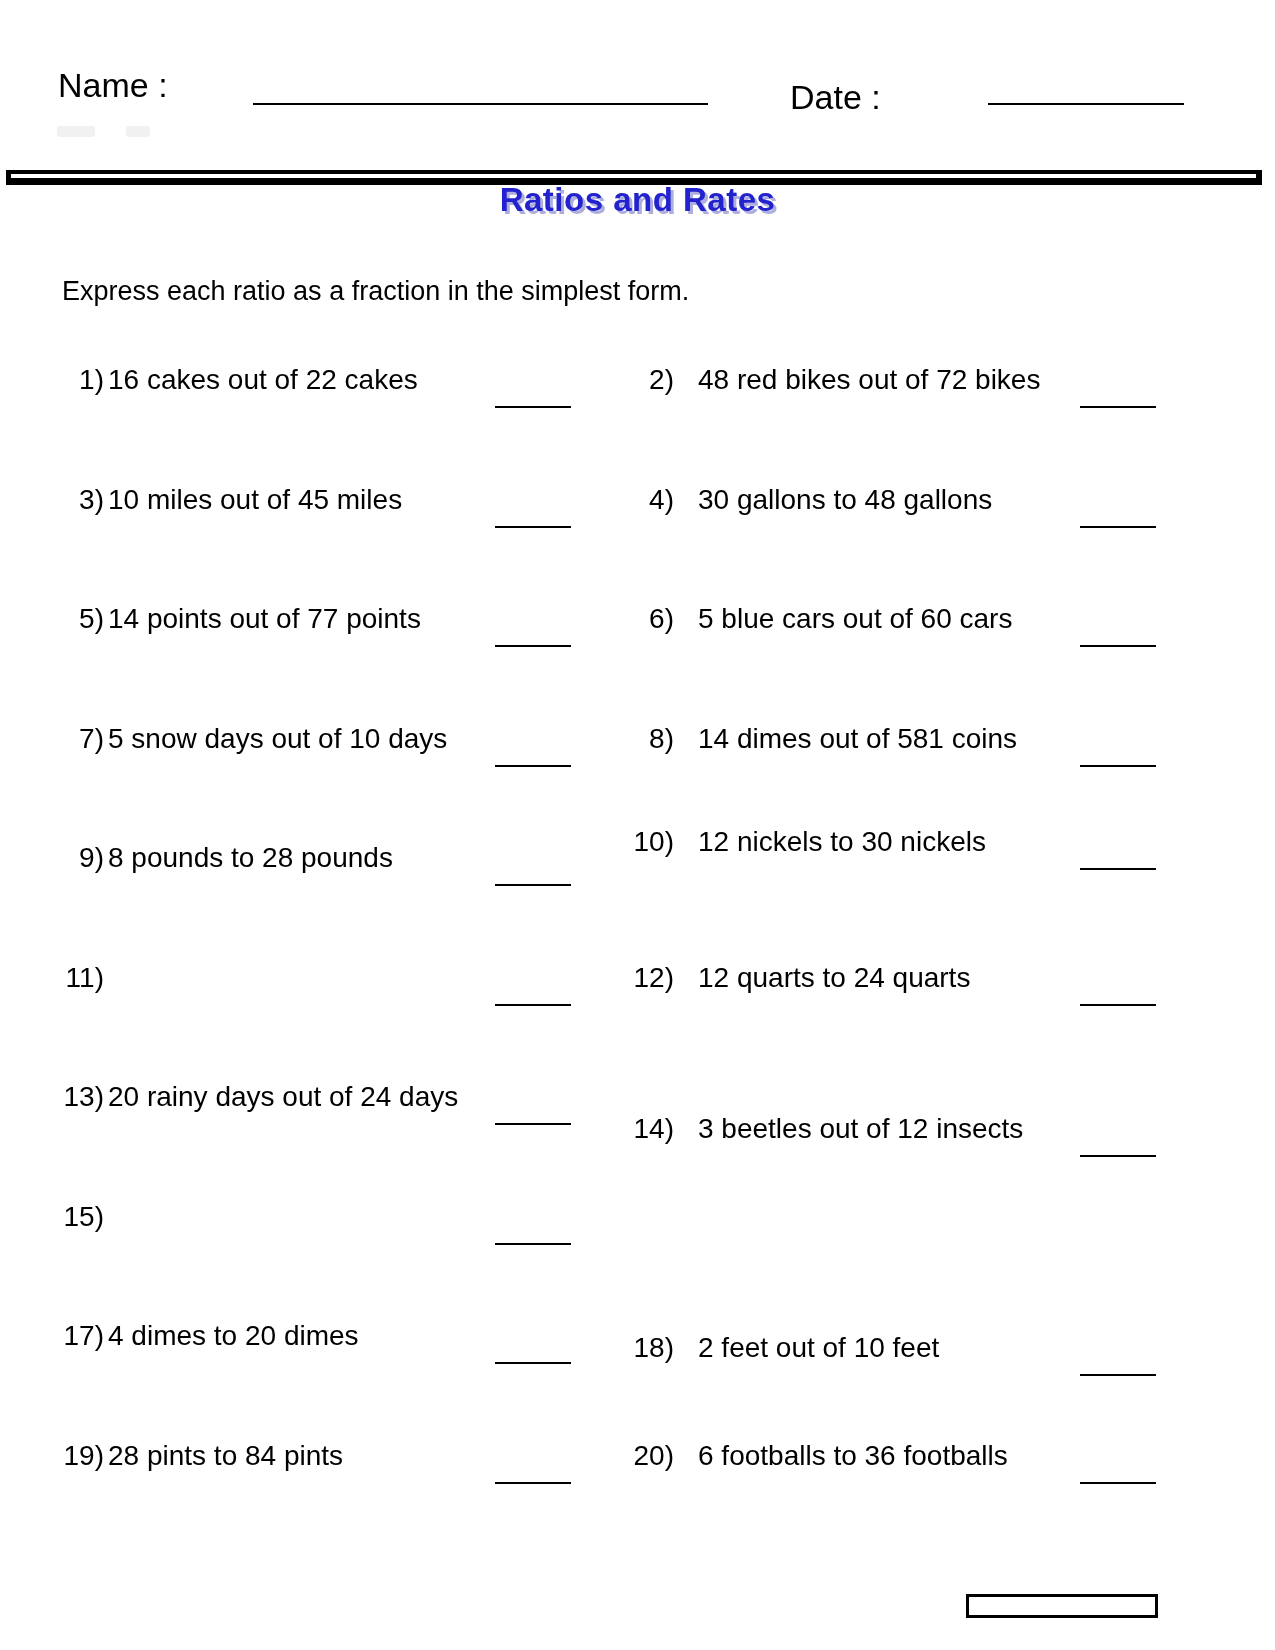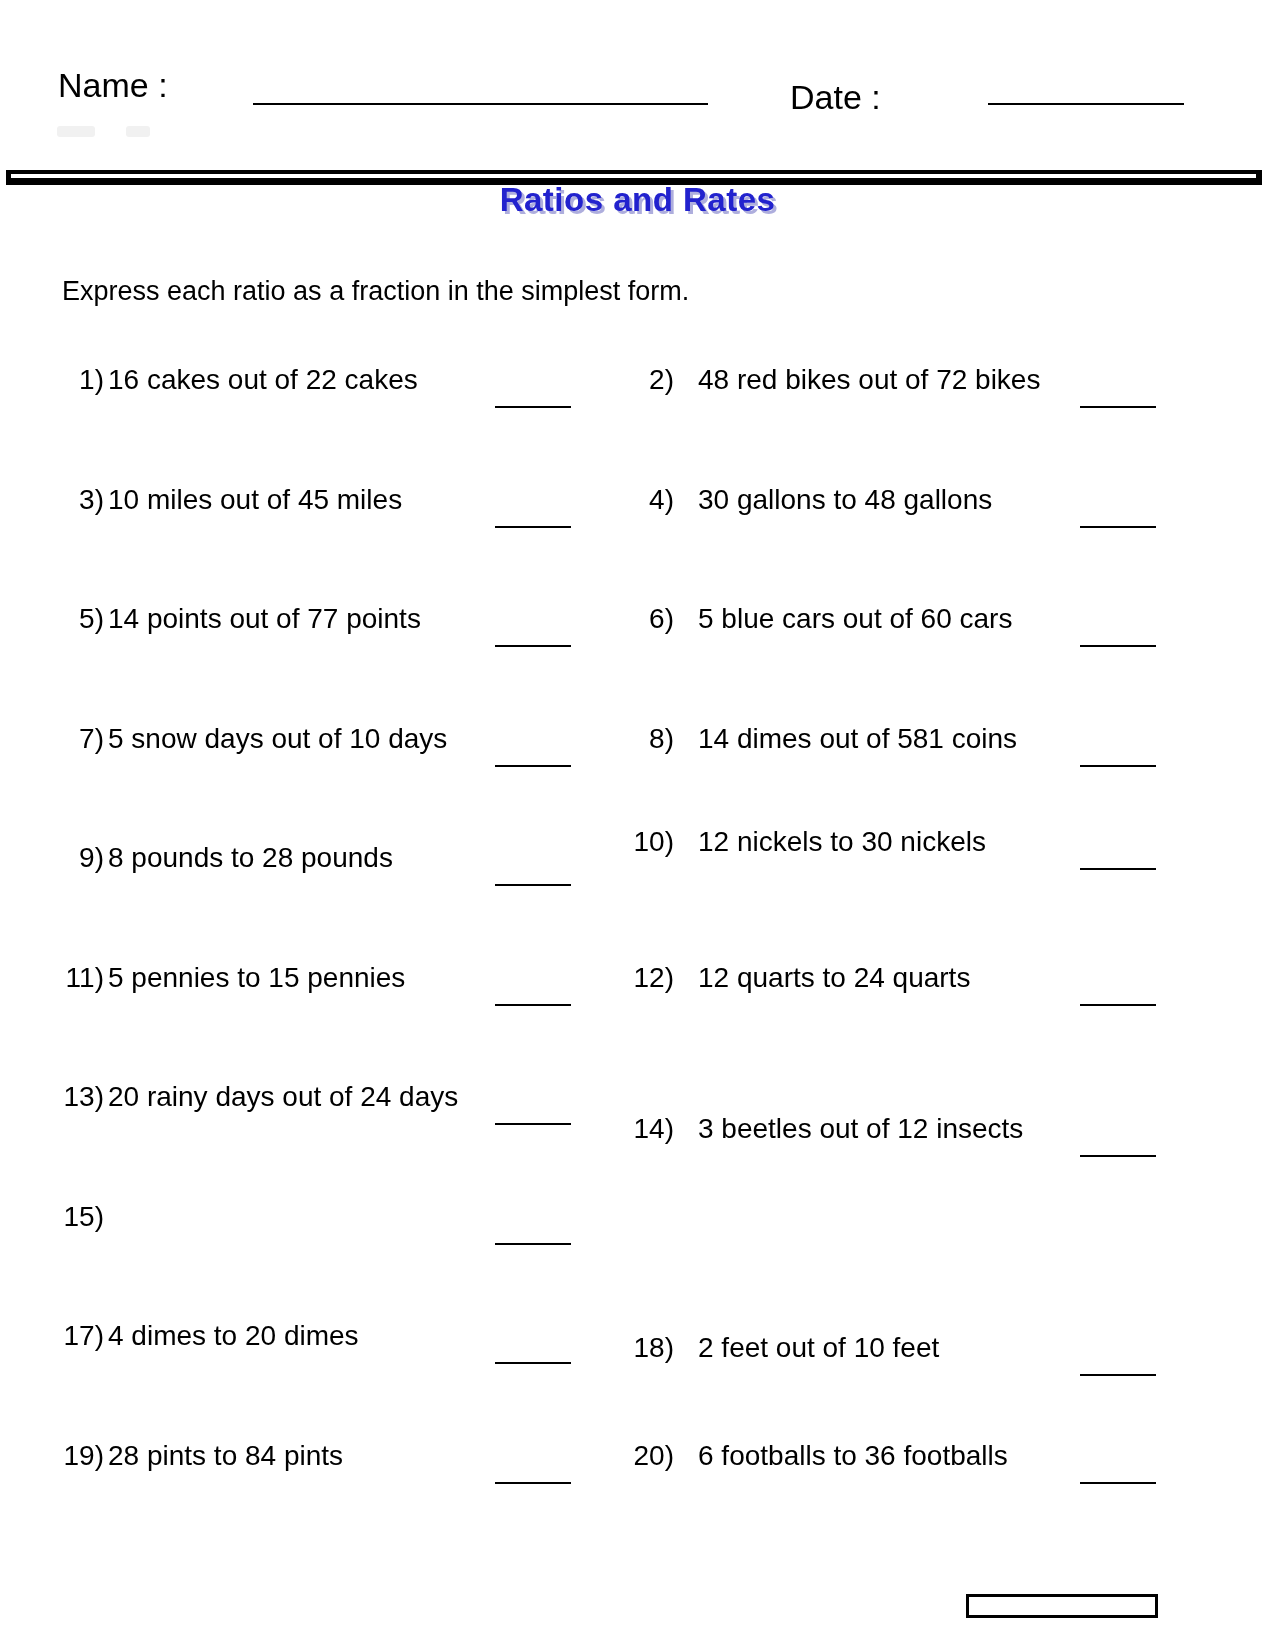--- a/index.html
+++ b/index.html
@@ -210,21 +210,20 @@
       </div>
 
       <div class="problem col-right" style="top: 826px;">
         <span class="p-num">10)</span>
         <span class="p-text">12 nickels to 30 nickels</span>
         <div class="p-line"></div>
       </div>
 
       <div class="problem col-left" style="top: 961.5px;">
         <span class="p-num">11)</span>
-        <span class="p-text">5 pennies to 15 pennies</span>
         <div class="p-line"></div>
       </div>
 
       <div class="problem col-right" style="top: 961.5px;">
         <span class="p-num">12)</span>
         <span class="p-text">12 quarts to 24 quarts</span>
         <div class="p-line"></div>
       </div>
 
       <div class="problem col-left" style="top: 1081px;">

